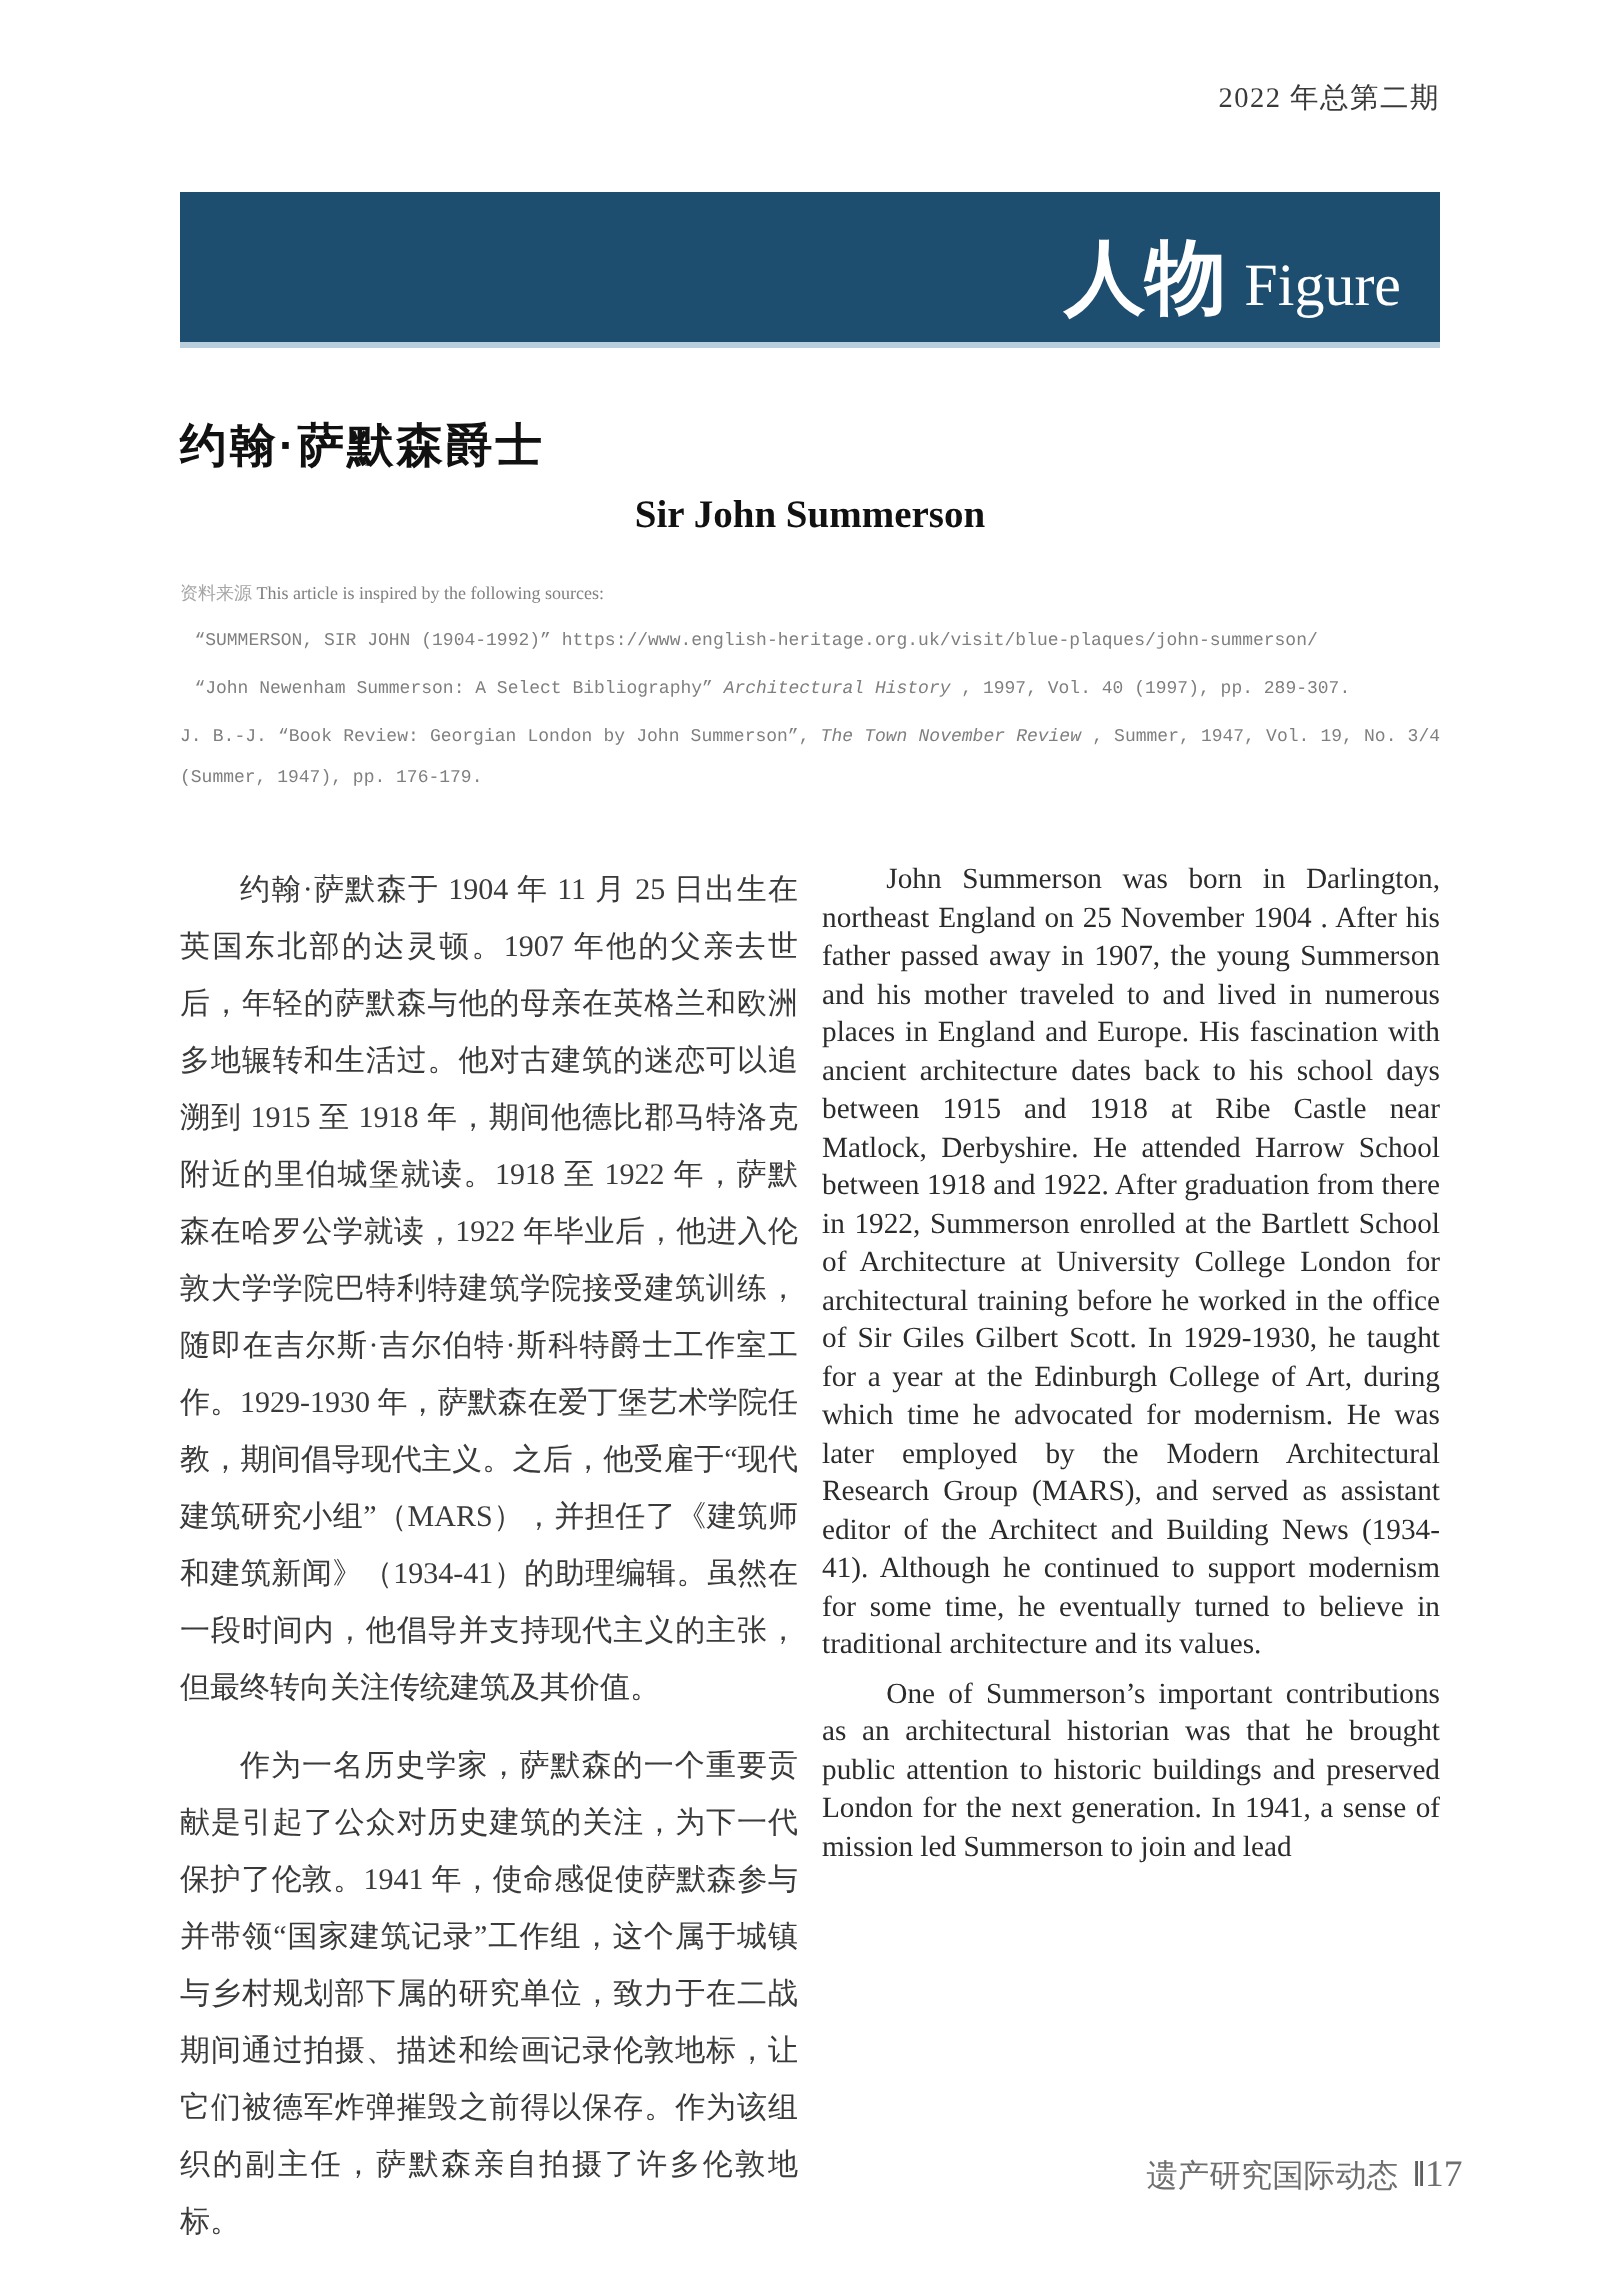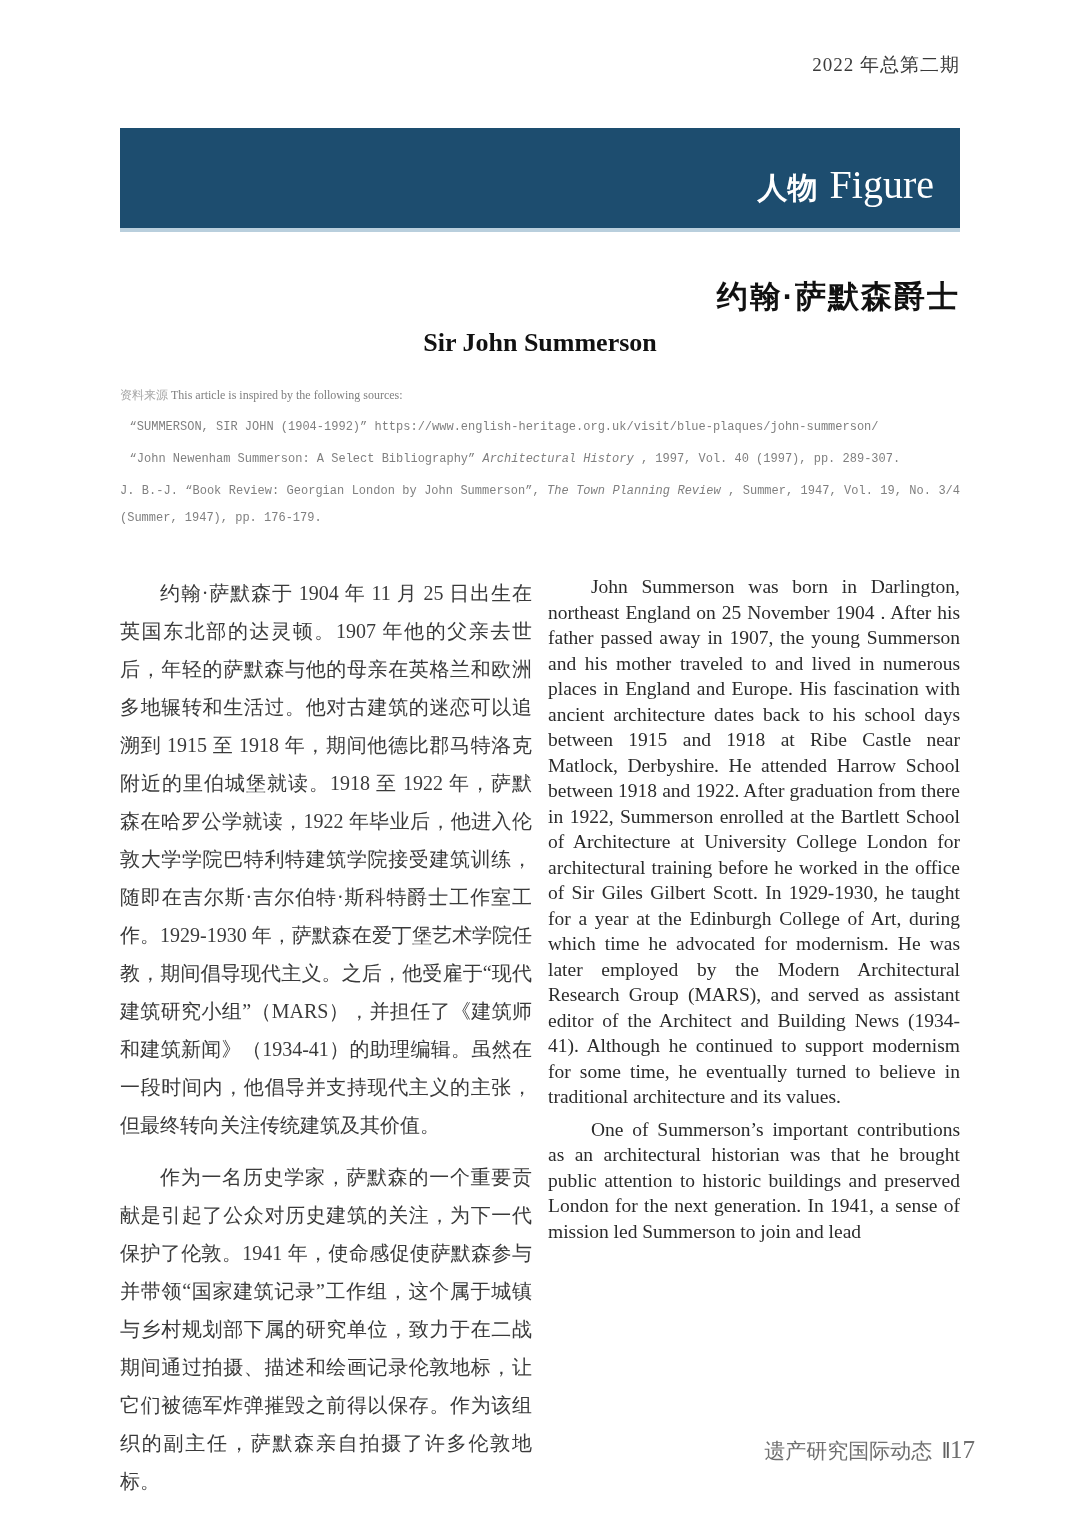--- a/index.html
+++ b/index.html
@@ -26,31 +26,31 @@
     border-bottom: 4px solid var(--banner-strip, #b9cfdd);
     display: flex;
     align-items: center;
     justify-content: flex-end;
     padding-right: 26px;
     box-sizing: border-box;
   }
   .banner-inner { display: flex; align-items: baseline; gap: 12px; padding-top: 14px; }
   .banner-cn {
     color: var(--banner-text, #ffffff);
-    font-size: 30px; font-weight: bold;
+    font-size: 54px; font-weight: bold;
     font-family: "Liberation Sans", sans-serif;
   }
   .banner-en {
     color: var(--banner-text, #ffffff);
     font-size: 40px; font-weight: normal;
     font-family: "Liberation Serif", "DejaVu Serif", serif;
   }
   .title-cn {
     margin: 44px 0 0 0;
-    text-align: right;
+    text-align: left;
     font-size: 31px; font-weight: bold;
     font-family: "Liberation Sans", sans-serif;
     color: #111111;
     letter-spacing: 2px;
   }
   .title-en {
     margin: 10px 0 0 0;
     text-align: center;
     font-size: 26px; font-weight: bold;
     font-family: "Liberation Serif", "DejaVu Serif", serif;
@@ -118,21 +118,21 @@
   <h2 class="title-en">Sir John Summerson</h2>
 
   <div class="sources">
     <p class="sources-intro">
       <span class="src-label">资料来源</span>
       <span>This article is inspired by the following sources:</span>
     </p>
     <div id="source-list">
         <p class="source-item"><span>“SUMMERSON, SIR JOHN (1904-1992)”  https://www.english-heritage.org.uk/visit/blue-plaques/john-summerson/</span></p>
         <p class="source-item"><span>“John Newenham Summerson: A Select Bibliography”  </span><em>Architectural History</em><span> , 1997, Vol. 40 (1997), pp. 289-307.</span></p>
-        <p class="source-item no-indent"><span>J. B.-J.  “Book Review: Georgian London by John Summerson”, </span><em>The Town Planning Review</em><span> , Summer, 1947, Vol. 19, No. 3/4 (Summer, 1947), pp. 176-179.</span></p>
+        <p class="source-item no-indent"><span>J. B.-J.  “Book Review: Georgian London by John Summerson”, </span><em>The Town November Review</em><span> , Summer, 1947, Vol. 19, No. 3/4 (Summer, 1947), pp. 176-179.</span></p>
       </div>
   </div>
 
   <div class="columns">
     <div class="col col-cn" id="col-cn">
         <p class="para">约翰·萨默森于 1904 年 11 月 25 日出生在英国东北部的达灵顿。1907 年他的父亲去世后，年轻的萨默森与他的母亲在英格兰和欧洲多地辗转和生活过。他对古建筑的迷恋可以追溯到 1915 至 1918 年，期间他德比郡马特洛克附近的里伯城堡就读。1918 至 1922 年，萨默森在哈罗公学就读，1922 年毕业后，他进入伦敦大学学院巴特利特建筑学院接受建筑训练，随即在吉尔斯·吉尔伯特·斯科特爵士工作室工作。1929-1930 年，萨默森在爱丁堡艺术学院任教，期间倡导现代主义。之后，他受雇于“现代建筑研究小组”（MARS），并担任了《建筑师和建筑新闻》（1934-41）的助理编辑。虽然在一段时间内，他倡导并支持现代主义的主张，但最终转向关注传统建筑及其价值。</p>
         <p class="para">作为一名历史学家，萨默森的一个重要贡献是引起了公众对历史建筑的关注，为下一代保护了伦敦。1941 年，使命感促使萨默森参与并带领“国家建筑记录”工作组，这个属于城镇与乡村规划部下属的研究单位，致力于在二战期间通过拍摄、描述和绘画记录伦敦地标，让它们被德军炸弹摧毁之前得以保存。作为该组织的副主任，萨默森亲自拍摄了许多伦敦地标。</p>
       </div>
     <div class="col col-en" id="col-en">
         <p class="para">John Summerson was born in Darlington, northeast England on 25 November 1904 . After his father passed away in 1907, the young Summerson and his mother traveled to and lived in numerous places in England and Europe. His fascination with ancient architecture dates back to his school days between 1915 and 1918 at Ribe Castle near Matlock, Derbyshire. He attended Harrow School between 1918 and 1922. After graduation from there in 1922, Summerson enrolled at the Bartlett School of Architecture at University College London for architectural training before he worked in the office of Sir Giles Gilbert Scott.  In 1929-1930, he taught for a year at the Edinburgh College of Art, during which time he advocated for modernism. He was later employed by the Modern Architectural Research Group (MARS), and served as assistant editor of the Architect and Building News (1934-41). Although he continued to support modernism for some time, he eventually turned to believe in traditional architecture and its values.</p>

